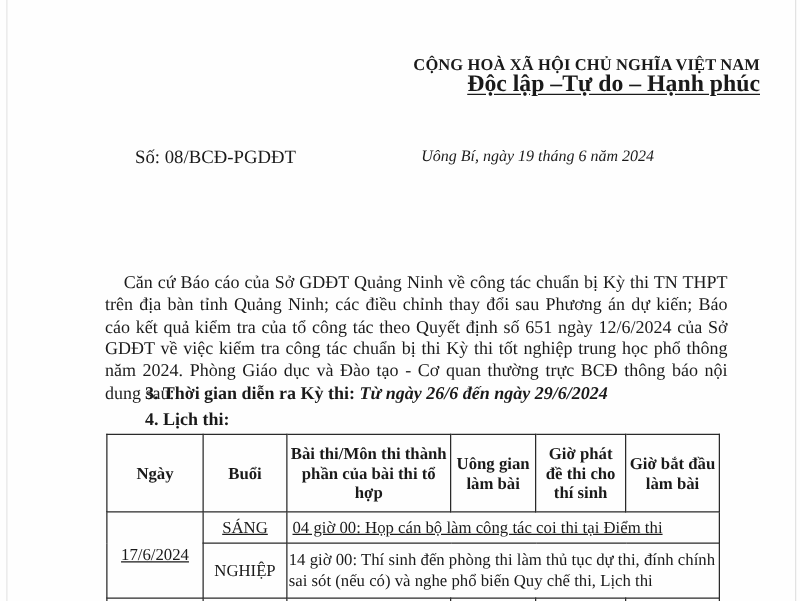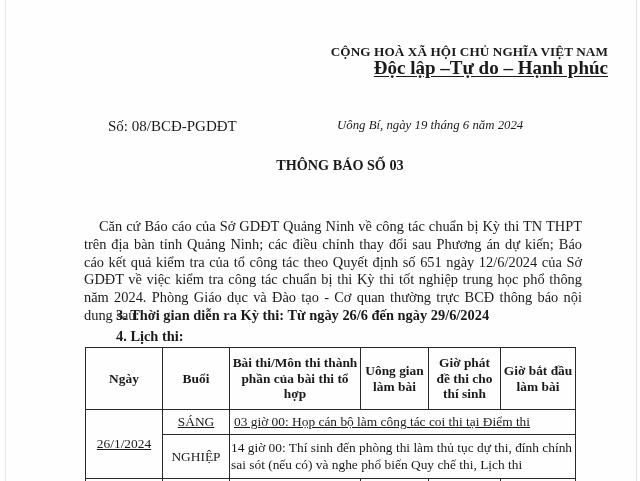--- a/index.html
+++ b/index.html
@@ -105,21 +105,21 @@
     .body-text p { margin: 0; text-indent: 15px; }
 
     .item1 {
       position: absolute;
       left: 116px;
       top: 307px;
       font-size: 14.4px;
       white-space: nowrap;
     }
     .item1 .label { font-weight: bold; }
-    .item1 .value { font-weight: bold; }
+    .item1 .value { font-weight: bold; font-style: italic; }
 
     .item2 {
       position: absolute;
       left: 116px;
       top: 328px;
       font-size: 14.4px;
       font-weight: bold;
     }
 
     
@@ -159,21 +159,20 @@
 
   <div class="hdr-right">
     <div class="nation">CỘNG HOÀ XÃ HỘI CHỦ NGHĨA VIỆT NAM</div>
     <div><span class="motto">Độc lập –Tự do – Hạnh phúc</span></div>
   </div>
 
   <div class="docno">Số:  08/BCĐ-PGDĐT</div>
   <div class="place-date">Uông Bí, ngày 19 tháng 6 năm 2024</div>
 
   <div class="title-block">
-    <div>THÔNG BÁO SỐ 03</div>
   </div>
 
   <div class="body-text">
     <p>Căn cứ Báo cáo của Sở GDĐT Quảng Ninh về công tác chuẩn bị Kỳ thi TN THPT trên địa bàn tỉnh Quảng Ninh; các điều chỉnh thay đổi sau Phương án dự kiến; Báo cáo kết quả kiểm tra của tổ công tác theo Quyết định số  651 ngày 12/6/2024 của Sở GDĐT về việc kiểm tra công tác chuẩn bị thi Kỳ thi tốt nghiệp trung học phổ thông năm 2024. Phòng Giáo dục và Đào tạo - Cơ quan thường trực BCĐ thông báo nội dung sau:</p>
   </div>
 
   <div class="item1">
     <span class="label">3. Thời gian diễn ra Kỳ thi: </span><span class="value">Từ ngày 26/6 đến ngày 29/6/2024</span>
   </div>
 
@@ -193,23 +192,23 @@
         <th>Ngày</th>
         <th>Buổi</th>
         <th>Bài thi/Môn thi thành phần của bài thi tổ hợp</th>
         <th>Uông gian làm bài</th>
         <th>Giờ phát đề thi cho thí sinh</th>
         <th>Giờ bắt đầu làm bài</th>
       </tr>
     </thead>
     <tbody>
       <tr class="r-sang">
-        <td class="c" rowspan="2">26/1/2024</td>
+        <td class="c" rowspan="2">17/6/2024</td>
         <td class="c">SÁNG</td>
-        <td class="l" colspan="4">03 giờ 00: Họp cán bộ làm công tác coi thi tại Điểm thi</td>
+        <td class="l" colspan="4">04 giờ 00: Họp cán bộ làm công tác coi thi tại Điểm thi</td>
       </tr>
       <tr class="r-chieu">
         <td class="c">NGHIỆP</td>
         <td class="l2" colspan="4">14 giờ 00: Thí sinh đến phòng thi làm thủ tục dự thi, đính chính sai sót (nếu có) và nghe phổ biến Quy chế thi, Lịch thi</td>
       </tr>
       <tr class="r-next">
         <td></td>
         <td></td>
         <td></td>
         <td></td>

